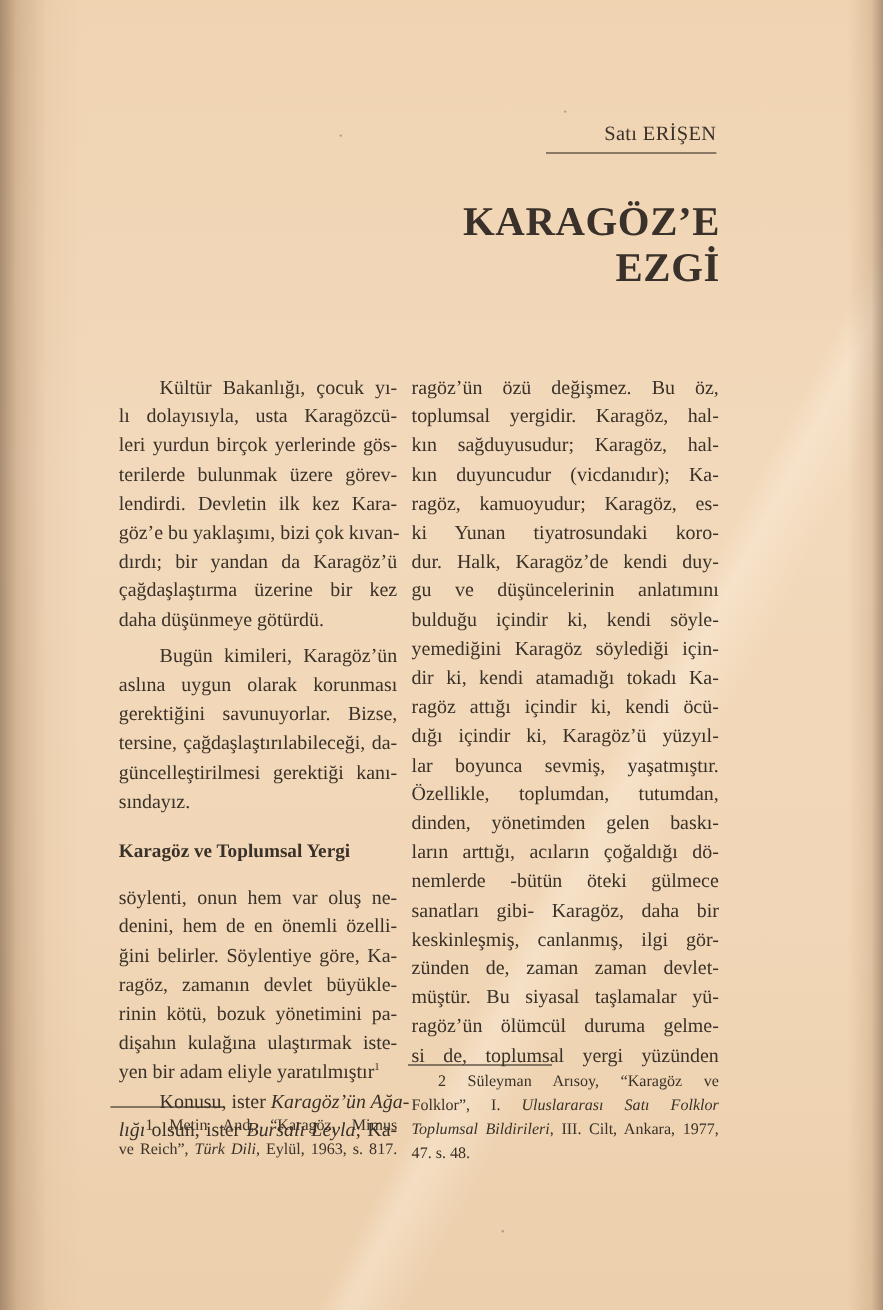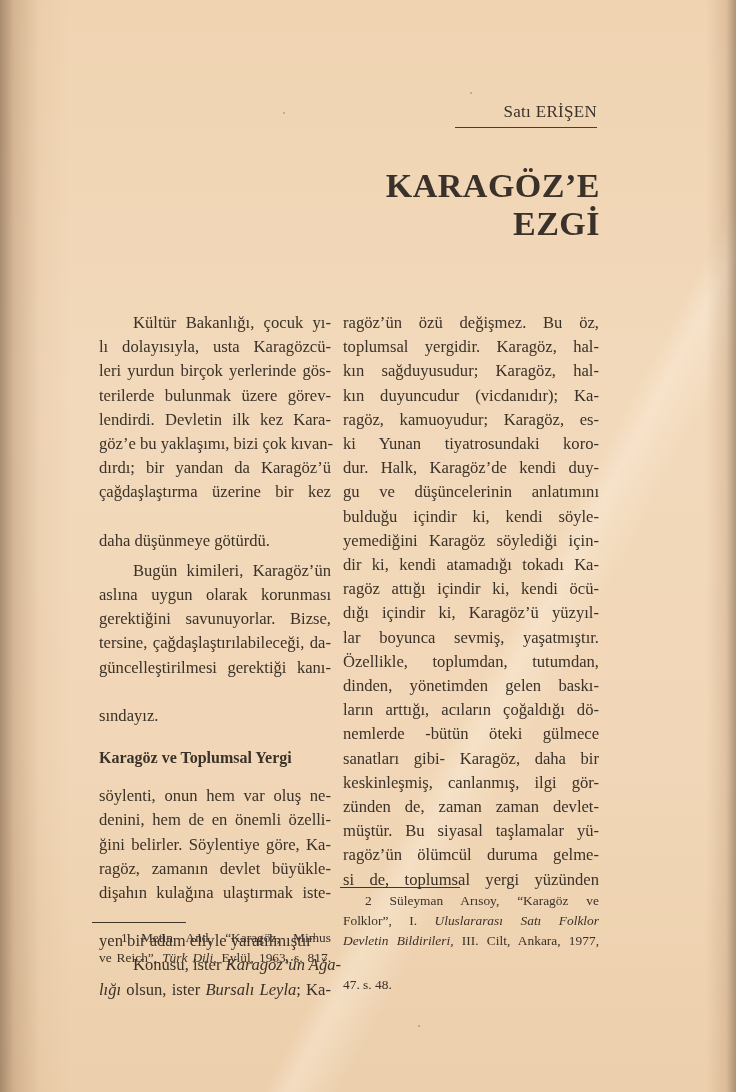--- a/index.html
+++ b/index.html
@@ -75,21 +75,20 @@
       text-indent: 0;
     }
     .line {
       display: block;
       text-align: justify;
       text-align-last: justify;
       white-space: nowrap;
     }
     .line.last {
       text-align-last: left;
-      margin-top: 24px;
     }
     .line.indent {
       padding-left: 34px;
     }
     .subheading {
       display: block;
       font-weight: bold;
       text-align: left;
       margin: 18px 0 14px 0;
       font-size: 16px;
@@ -172,20 +171,21 @@
       <span class="line">tersine, çağdaşlaştırılabileceği, da-</span>
       <span class="line">güncelleştirilmesi gerektiği kanı-</span>
       <span class="line last">sındayız.</span>
     </p>
     <span class="subheading">Karagöz ve Toplumsal Yergi</span>
     <p>
       <span class="line">söylenti, onun hem var oluş ne-</span>
       <span class="line">denini, hem de en önemli özelli-</span>
       <span class="line">ğini belirler. Söylentiye göre, Ka-</span>
       <span class="line">ragöz, zamanın devlet büyükle-</span>
+      <span class="line">rinin kötü, bozuk yönetimini pa-</span>
       <span class="line">dişahın kulağına ulaştırmak iste-</span>
       <span class="line last"><span>yen bir adam eliyle yaratılmıştır</span><sup>1</sup></span>
     </p>
     <p>
       <span class="line indent"><span>Konusu, ister </span><i>Karagöz’ün Ağa-</i></span>
       <span class="line"><i>lığı</i><span> olsun, ister </span><i>Bursalı Leyla</i><span>; Ka-</span></span>
     </p>
   </div>
 
   <div class="fn-rule-left"></div>
@@ -220,20 +220,20 @@
       <span class="line">müştür. Bu siyasal taşlamalar yü-</span>
       <span class="line">ragöz’ün ölümcül duruma gelme-</span>
       <span class="line">si de, toplumsal yergi yüzünden</span>
     </p>
   </div>
 
   <div class="fn-rule-right"></div>
   <div class="footnote fn-right">
     <span class="line indent">2 Süleyman Arısoy, “Karagöz ve</span>
     <span class="line"><span>Folklor”, I. </span><i>Uluslararası Satı Folklor</i></span>
-    <span class="line"><i>Devletin Bildirileri,</i><span> III. Cilt, Ankara, 1977,</span></span>
+    <span class="line"><i>Toplumsal Bildirileri,</i><span> III. Cilt, Ankara, 1977,</span></span>
     <span class="line last">47. s. 48.</span>
   </div>
 
   <div class="speck" style="left:283px; top:112px;"></div>
   <div class="speck" style="left:418px; top:1025px;"></div>
   <div class="speck" style="left:470px; top:92px;"></div>
 </div>
 
 </body></html>

